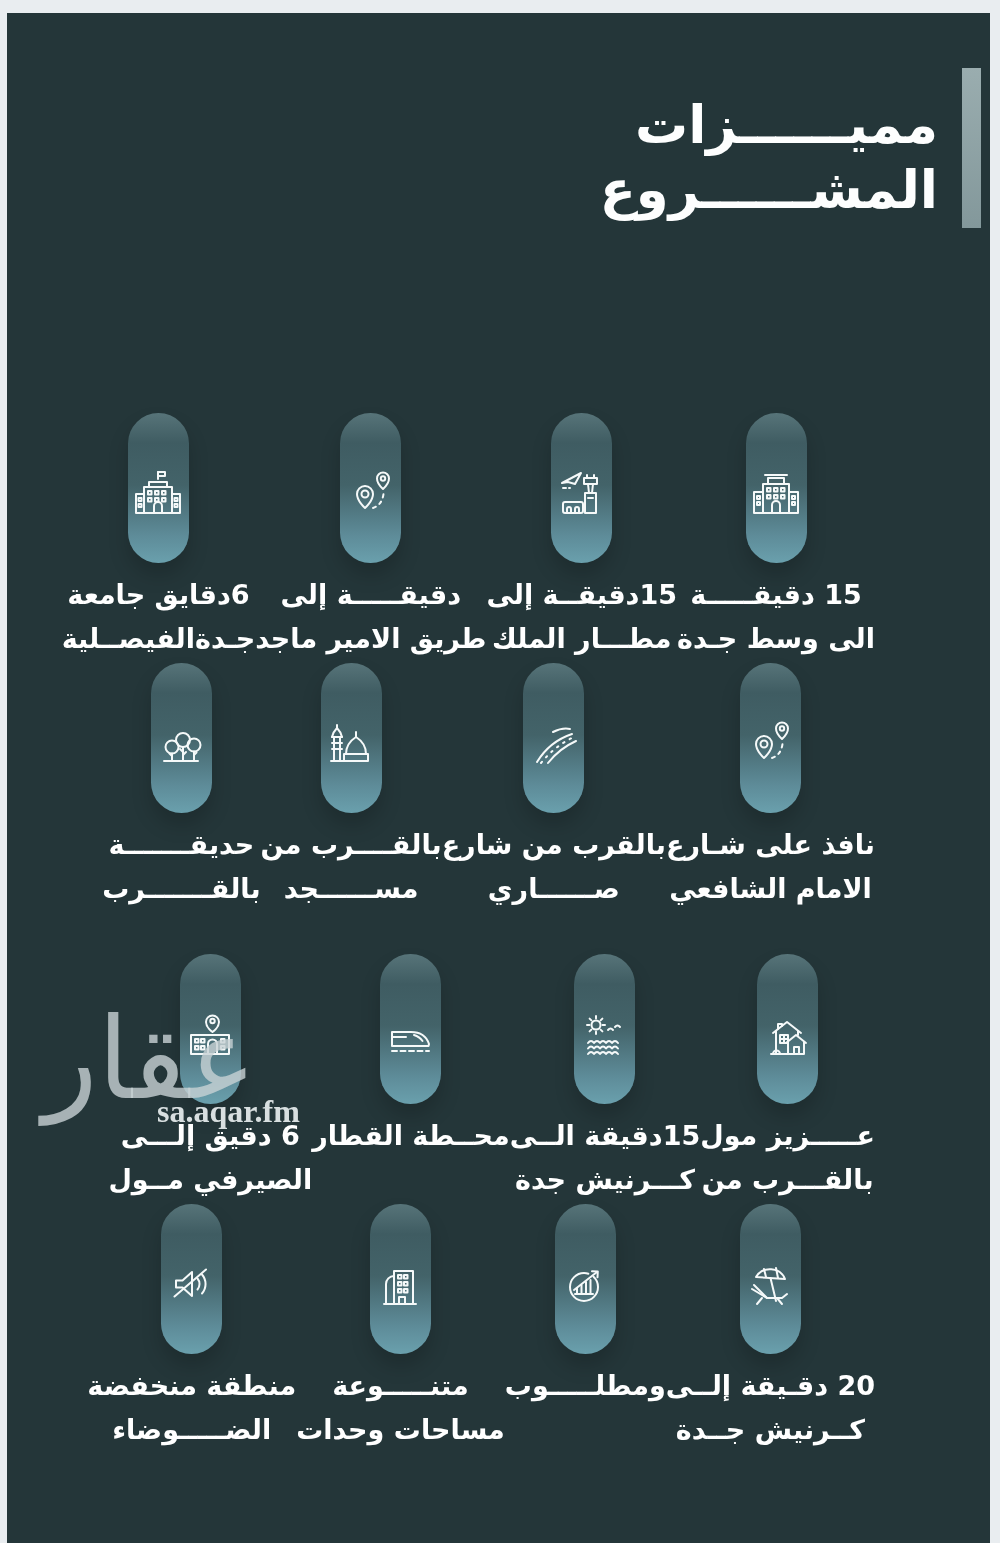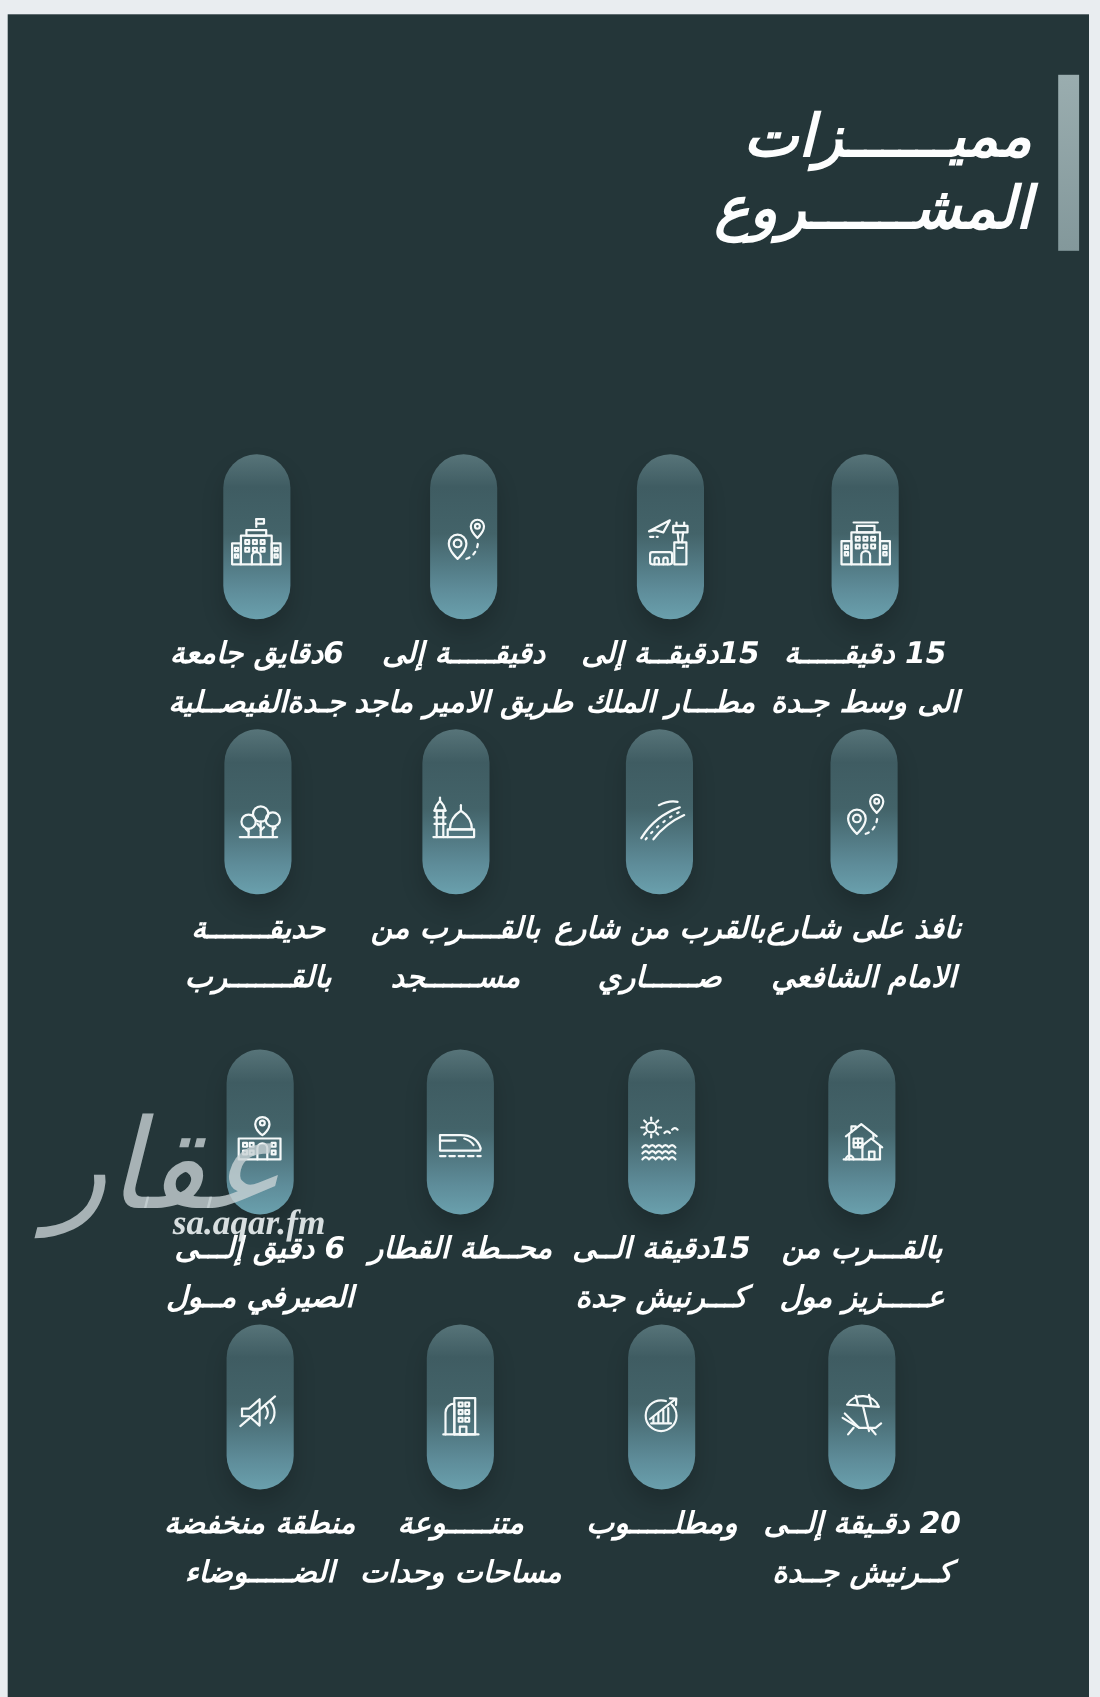--- a/index.html
+++ b/index.html
@@ -1,20 +1,19 @@
 <!DOCTYPE html>
 <html lang="ar"><head>
 <meta charset="utf-8">
 <style>
   html,body{margin:0;padding:0;}
   .stage{
     position:relative;width:1000px;height:1543px;
     background:#e9edf0;overflow:hidden;
     font-family:"DejaVu Sans",sans-serif;
-    font-style:italic;
   }
   .canvas{
     position:absolute;left:7px;top:13px;right:10px;bottom:0;
     background:#243639;
   }
   .accent-bar{
     position:absolute;top:55px;right:9px;width:19px;height:160px;
     background:linear-gradient(180deg,#9aadaf 0%,#83989b 100%);
   }
   .title{
@@ -287,22 +286,22 @@
               <path d="M26 37 L36 29 L46 37"></path>
               <path d="M28 36 v12 h16 v-12"></path>
               <rect x="34" y="41" width="5" height="7"></rect>
               <path d="M13 48 a3.5 3.5 0 0 1 7 0"></path>
               <line x1="11" y1="48" x2="28" y2="48"></line>
             </g>
               </svg>
           </span>
         </div>
         <div class="label">
+          <div>عـــــزيز مول</div>
           <div>بالقـــرب من</div>
-          <div>عـــــزيز مول</div>
         </div>
       </div>
 
       <div class="cell">
         <div class="pill">
           <span>
             <svg width="56" height="56" viewBox="0 0 56 56">
                 <g class="ic">
               <circle cx="19" cy="19" r="4.5"></circle>
               <line x1="19" y1="10" x2="19" y2="12.5"></line>

